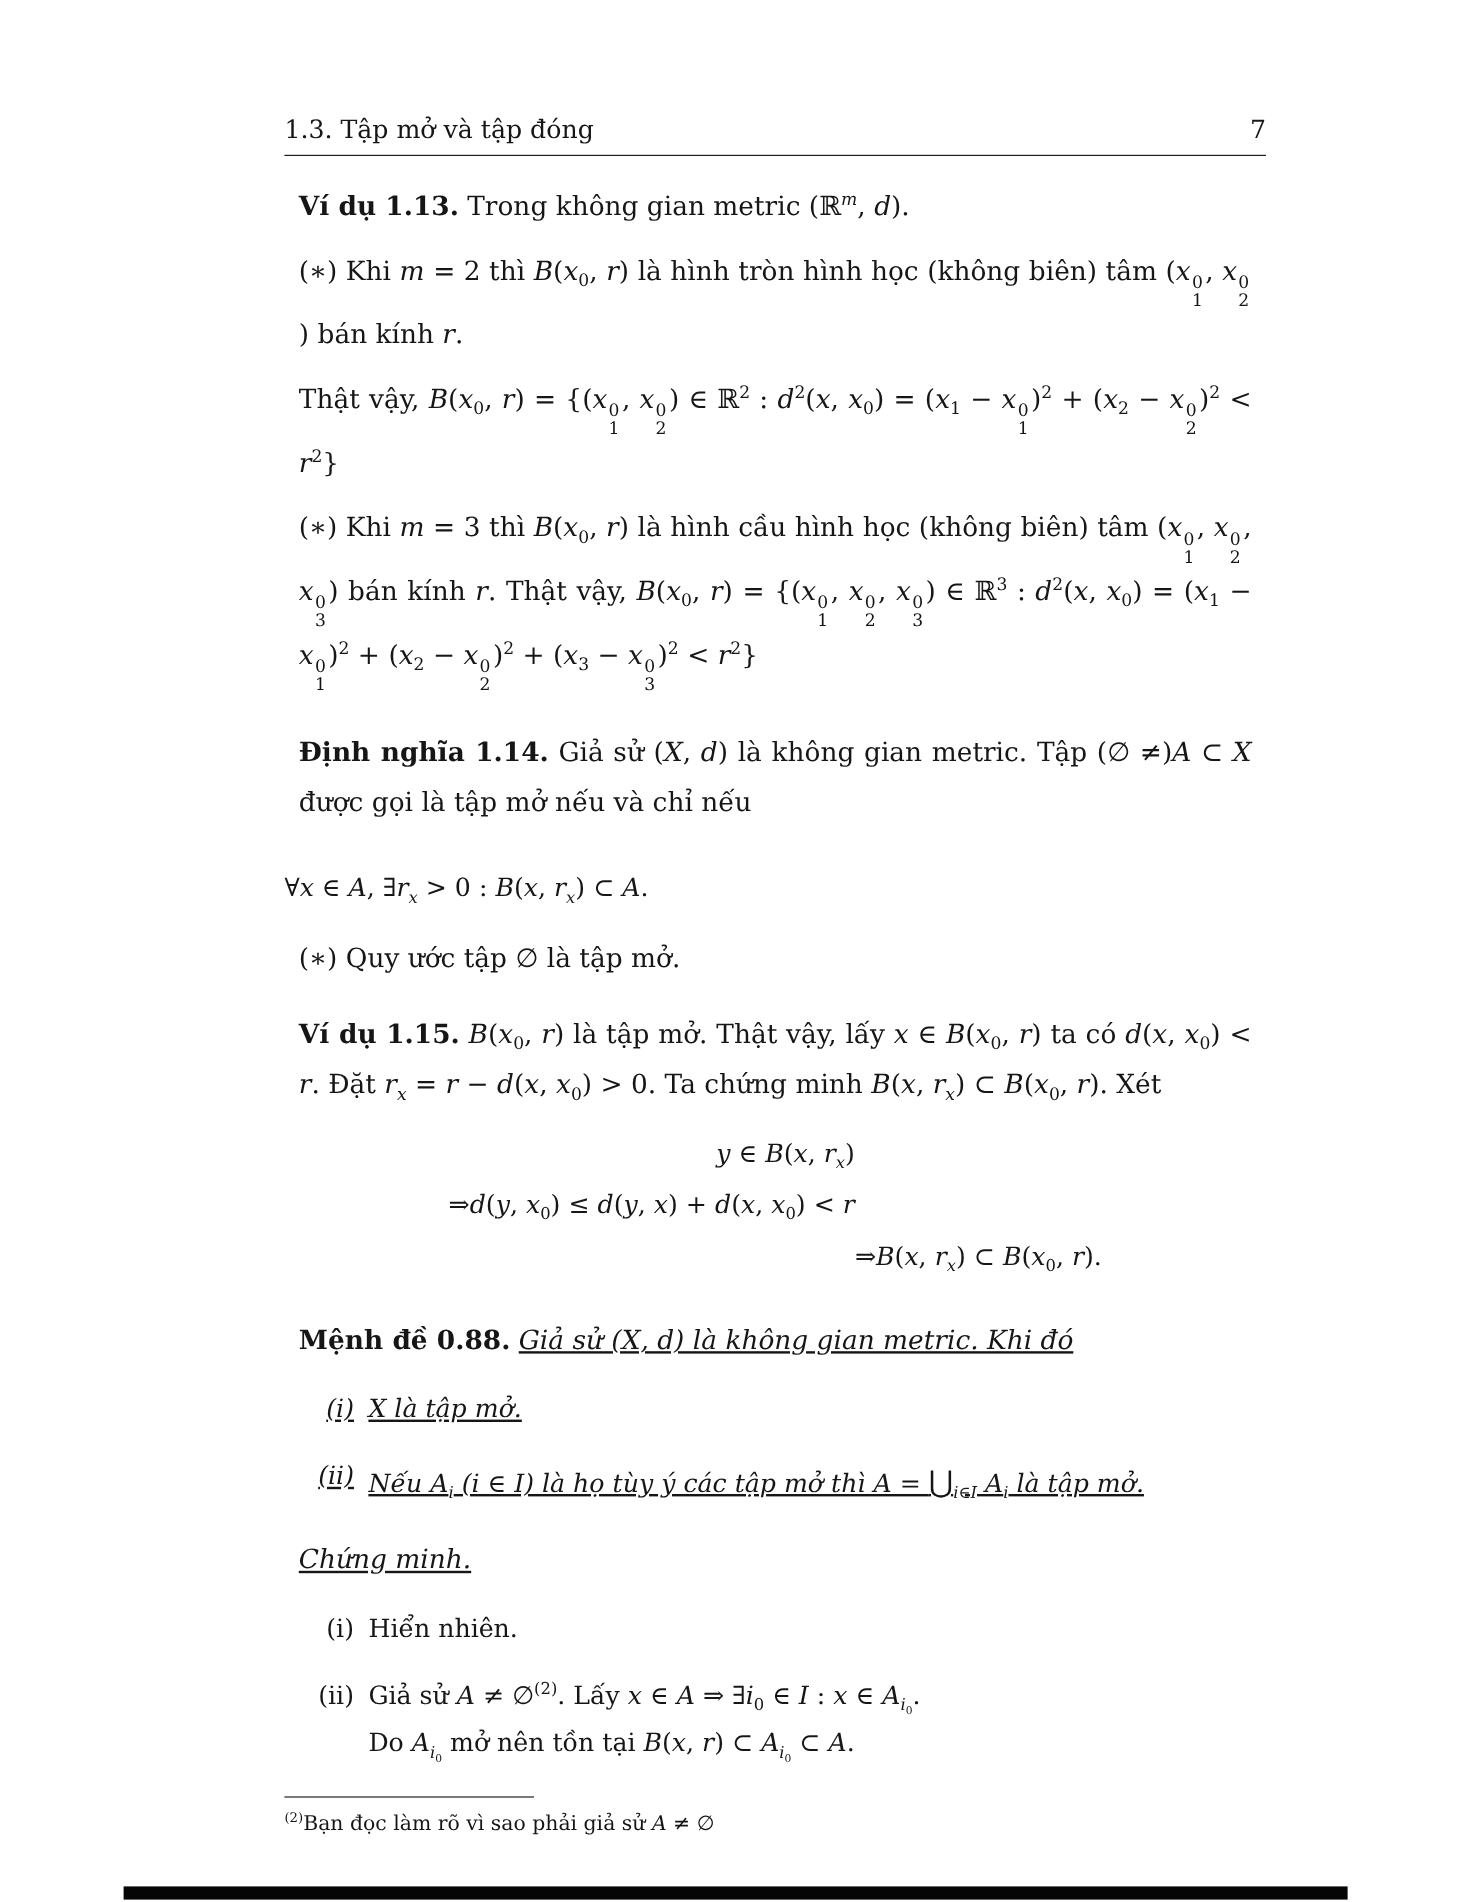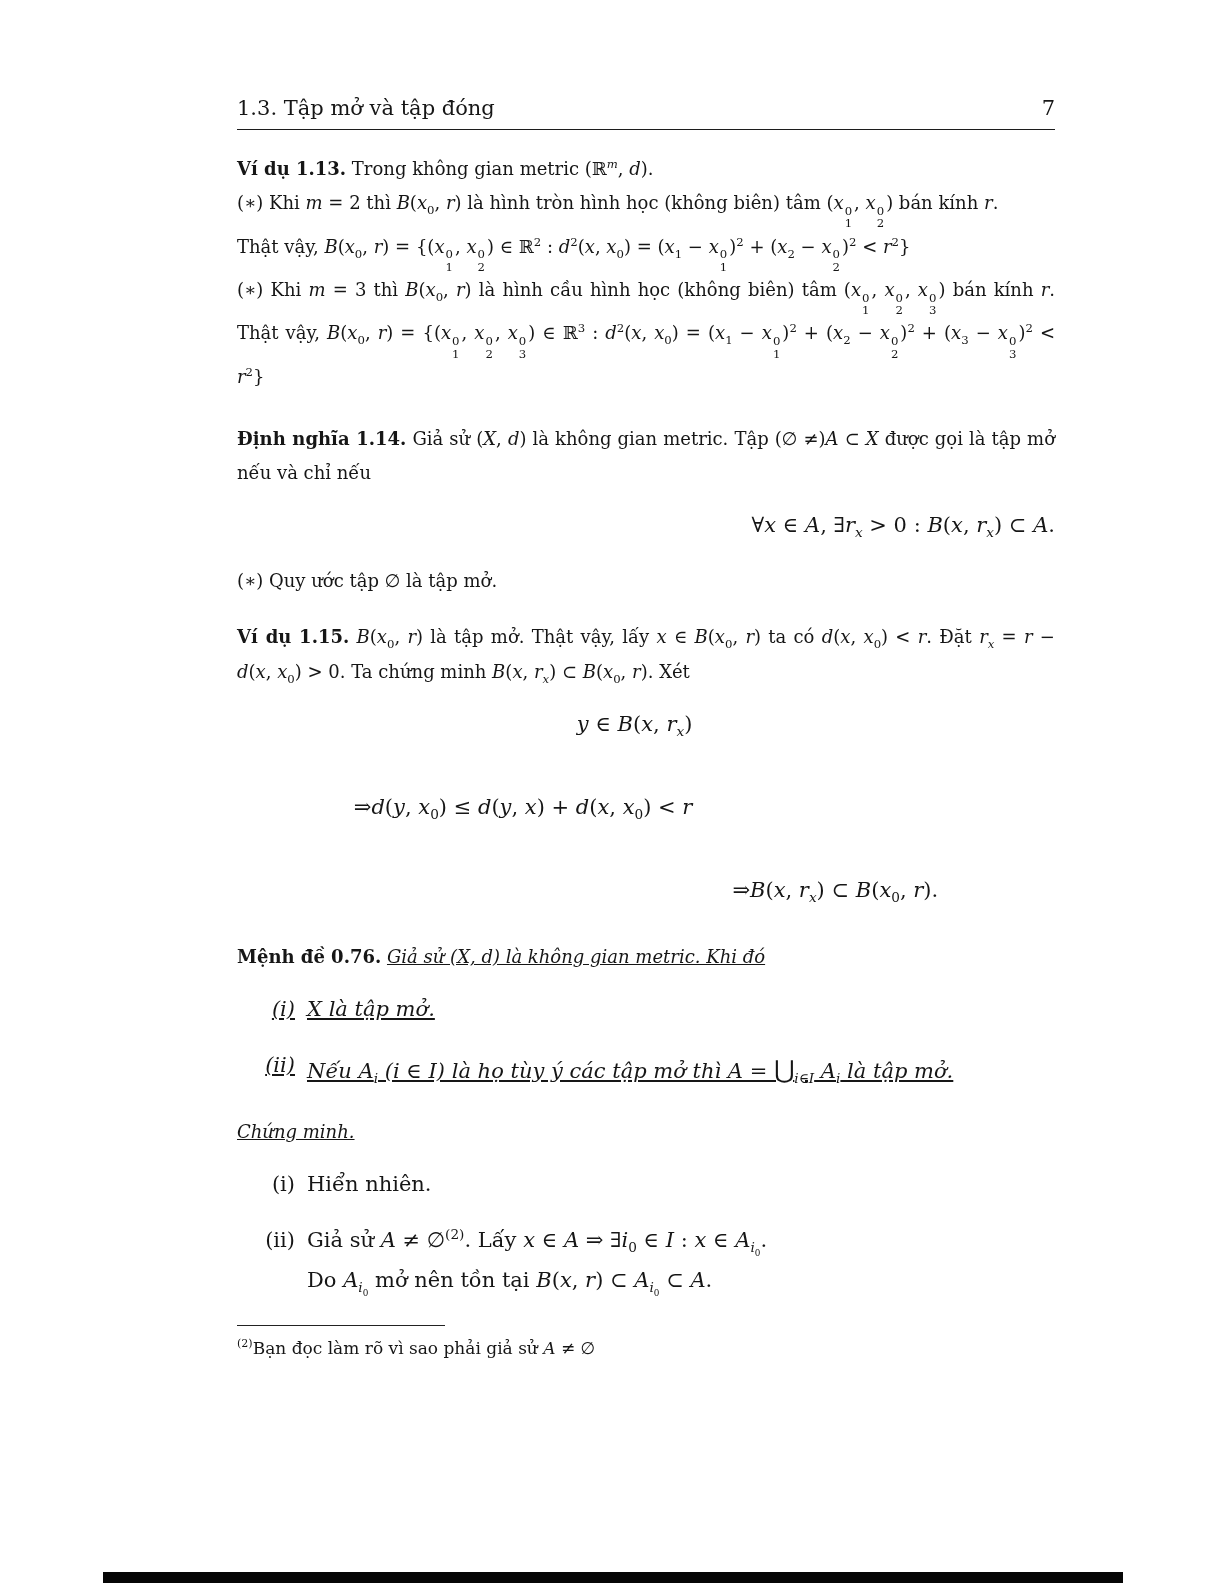--- a/index.html
+++ b/index.html
@@ -9,41 +9,41 @@
     background:#ffffff;
     color:#161616;
     font-family:"DejaVu Serif","Liberation Serif","DejaVu Sans",serif;
     overflow:hidden;
   }
   .content{position:absolute;left:237px;top:96px;width:818px;}
   .header{
     display:flex;justify-content:space-between;align-items:flex-end;
     font-size:21px;padding-bottom:9px;border-bottom:1.5px solid #1c1c1c;
   }
-  .para{font-size:18px;line-height:1.9;margin:0;text-align:justify;}
+  .para{font-size:22px;line-height:1.9;margin:12px;text-align:justify;}
   .sp-lg{margin-top:28px;}
   .sp-md{margin-top:22px;}
   b{font-weight:bold;}
   sup,sub{font-size:65%;line-height:0;}
   
   .ss{
     display:inline-flex;flex-direction:column;align-items:flex-start;
     vertical-align:-0.5em;line-height:1;margin:0 2px 0 1px;font-size:65%;
   }
   .ss sup,.ss sub{font-size:100%;line-height:1.05;vertical-align:baseline;position:static;}
   .ov{text-decoration:overline;}
   .big{font-size:118%;}
   .thm-text{font-style:italic;text-decoration:underline;}
   
-  .eqc{text-align:right;font-size:21px;line-height:1.9;margin:16px 0 18px;}
+  .eqc{text-align:left;font-size:21px;line-height:1.9;margin:30px 0 18px;}
   
   .eqalign{
     display:grid;grid-template-columns:max-content max-content;
     width:fit-content;margin:14px auto 18px;
-    font-size:21px;line-height:2.05;gap:40px;
+    font-size:21px;line-height:2.05;
   }
   .eq-l{text-align:right;}
   .eq-r{text-align:left;}
   
   .li{display:flex;font-size:21px;line-height:1.9;margin-top:16px;}
   .li-label{flex:none;width:58px;text-align:right;margin-right:12px;}
   .li-text{flex:1;}
   .pl{display:block;}
   
   .footnotes{margin-top:24px;}
@@ -121,21 +121,21 @@
 
     <div class="eqalign">
       <div class="eq-l"><i>y</i> ∈ <i>B</i>(<i>x</i>, <i>r</i><sub><i>x</i></sub>) </div>
       <div class="eq-l"></div>
       <div class="eq-r">⇒<i>d</i>(<i>y</i>, <i>x</i><sub>0</sub>) ≤ <i>d</i>(<i>y</i>, <i>x</i>) + <i>d</i>(<i>x</i>, <i>x</i><sub>0</sub>) &lt; <i>r</i></div>
       <div class="eq-l"></div>
       <div class="eq-l"></div>
       <div class="eq-r">⇒<i>B</i>(<i>x</i>, <i>r</i><sub><i>x</i></sub>) ⊂ <i>B</i>(<i>x</i><sub>0</sub>, <i>r</i>).</div>
     </div>
 
-    <p class="para sp-lg"><b>Mệnh đề 0.76.</b> <span class="thm-text">Giả sử (X, d) là không gian metric. Khi đó</span></p>
+    <p class="para sp-lg"><b>Mệnh đề 0.88.</b> <span class="thm-text">Giả sử (X, d) là không gian metric. Khi đó</span></p>
 
     <div class="li thm-text">
       <span class="li-label">(i)</span>
       <span class="li-text">X là tập mở.</span>
     </div>
     <div class="li thm-text">
       <span class="li-label">(ii)</span>
       <span class="li-text">Nếu A<sub>i</sub> (i ∈ I) là họ tùy ý các tập mở thì A = <span class="big">⋃</span><sub>i∈I</sub> A<sub>i</sub> là tập mở.</span>
     </div>
 

